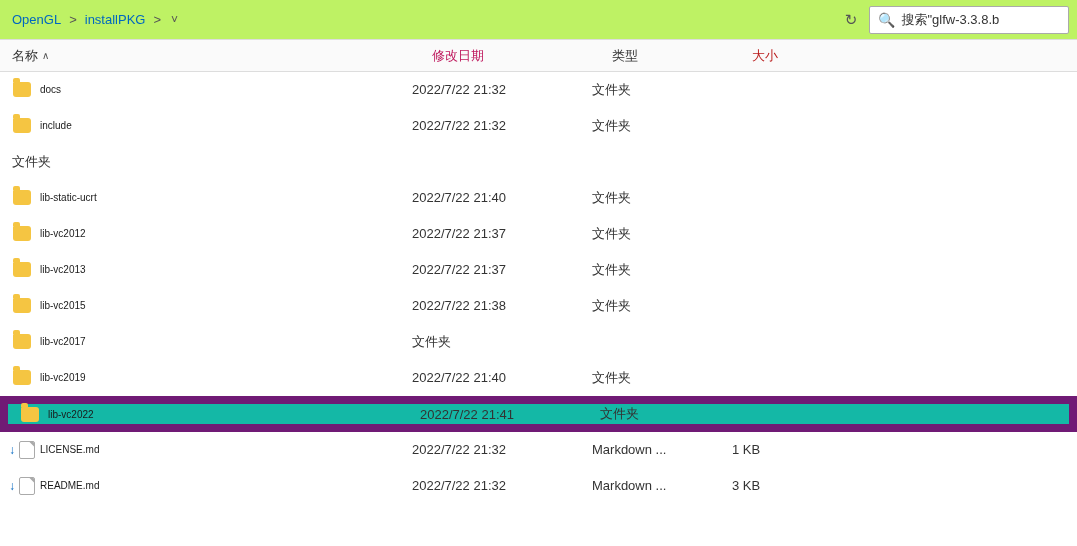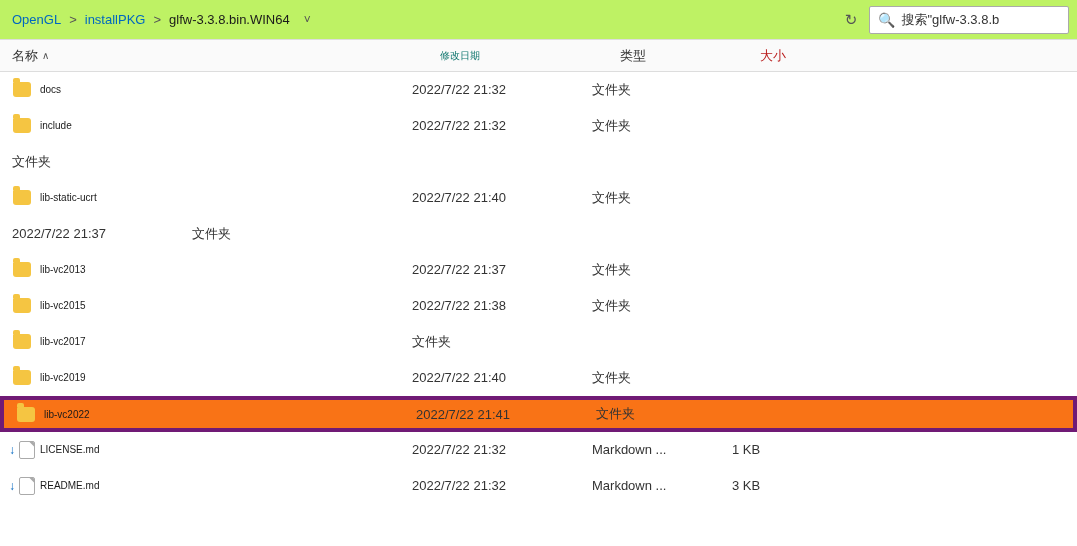--- a/index.html
+++ b/index.html
@@ -82,35 +82,35 @@
     .col-header {
       display: flex;
       align-items: center;
       height: 32px;
       border-bottom: 1px solid #ddd;
       background: #fafafa;
       padding: 0 0 0 12px;
     }
     .col-name { width: 420px; font-size: 13px; color: #333; display: flex; align-items: center; gap: 4px; }
     .col-sort-arrow { font-size: 10px; color: #555; }
-    .col-date { width: 180px; font-size: 10px; color: #0f766e; margin-left: 8px; }
+    .col-date { width: 180px; font-size: 13px; color: #be185d; }
     .col-type { width: 140px; font-size: 13px; color: #333; }
     .col-size { width: 100px; font-size: 13px; color: #b91c1c; }
 
     
     .file-list { overflow-y: auto; height: calc(546px - 40px - 32px); }
     .file-row {
       display: flex;
       align-items: center;
       height: 36px;
       padding: 0 12px;
       cursor: pointer;
       border-bottom: 1px solid transparent;
     }
-    .file-row.selected { background: #f97316; border: 4px solid #701a75; align-items: center; }
+    .file-row.selected { background: #14b8a6; border: 8px solid #701a75; align-items: center; }
     .file-row.selected .file-name-text { font-weight: 400; }
 
     .file-icon {
       width: 20px;
       height: 20px;
       margin-right: 8px;
       flex-shrink: 0;
       display: flex;
       align-items: center;
       justify-content: center;
@@ -173,21 +173,20 @@
     .file-size { width: 100px; font-size: 13px; color: #333; }
   </style>
 </head>
 <body>
 
 <div class="breadcrumb-bar">
   <span class="breadcrumb-item">OpenGL</span>
   <span class="breadcrumb-separator">&gt;</span>
   <span class="breadcrumb-item">installPKG</span>
   <span class="breadcrumb-separator">&gt;</span>
-  <span class="breadcrumb-current">glfw-3.3.8.bin.WIN64</span>
   <button class="breadcrumb-dropdown">˅</button>
   <div class="breadcrumb-spacer"></div>
   <button class="breadcrumb-refresh">↻</button>
   <div class="search-box">
     <span class="search-icon-text">🔍</span>
     <span>搜索"glfw-3.3.8.b</span>
   </div>
 </div>
 
 <div class="col-header">
@@ -232,20 +231,26 @@
         <div class="file-icon">
           <div class="folder-icon"></div>
         </div>
         <span class="file-name-text">lib-static-ucrt</span>
       </div>
       <div class="file-date">2022/7/22 21:40</div>
       <div class="file-type">文件夹</div>
       <div class="file-size"></div>
     </div>
     <div class="file-row">
+      <div class="file-name-col">
+        <div class="file-icon">
+          <div class="folder-icon"></div>
+        </div>
+        <span class="file-name-text">lib-vc2012</span>
+      </div>
       <div class="file-date">2022/7/22 21:37</div>
       <div class="file-type">文件夹</div>
       <div class="file-size"></div>
     </div>
     <div class="file-row">
       <div class="file-name-col">
         <div class="file-icon">
           <div class="folder-icon"></div>
         </div>
         <span class="file-name-text">lib-vc2013</span>

